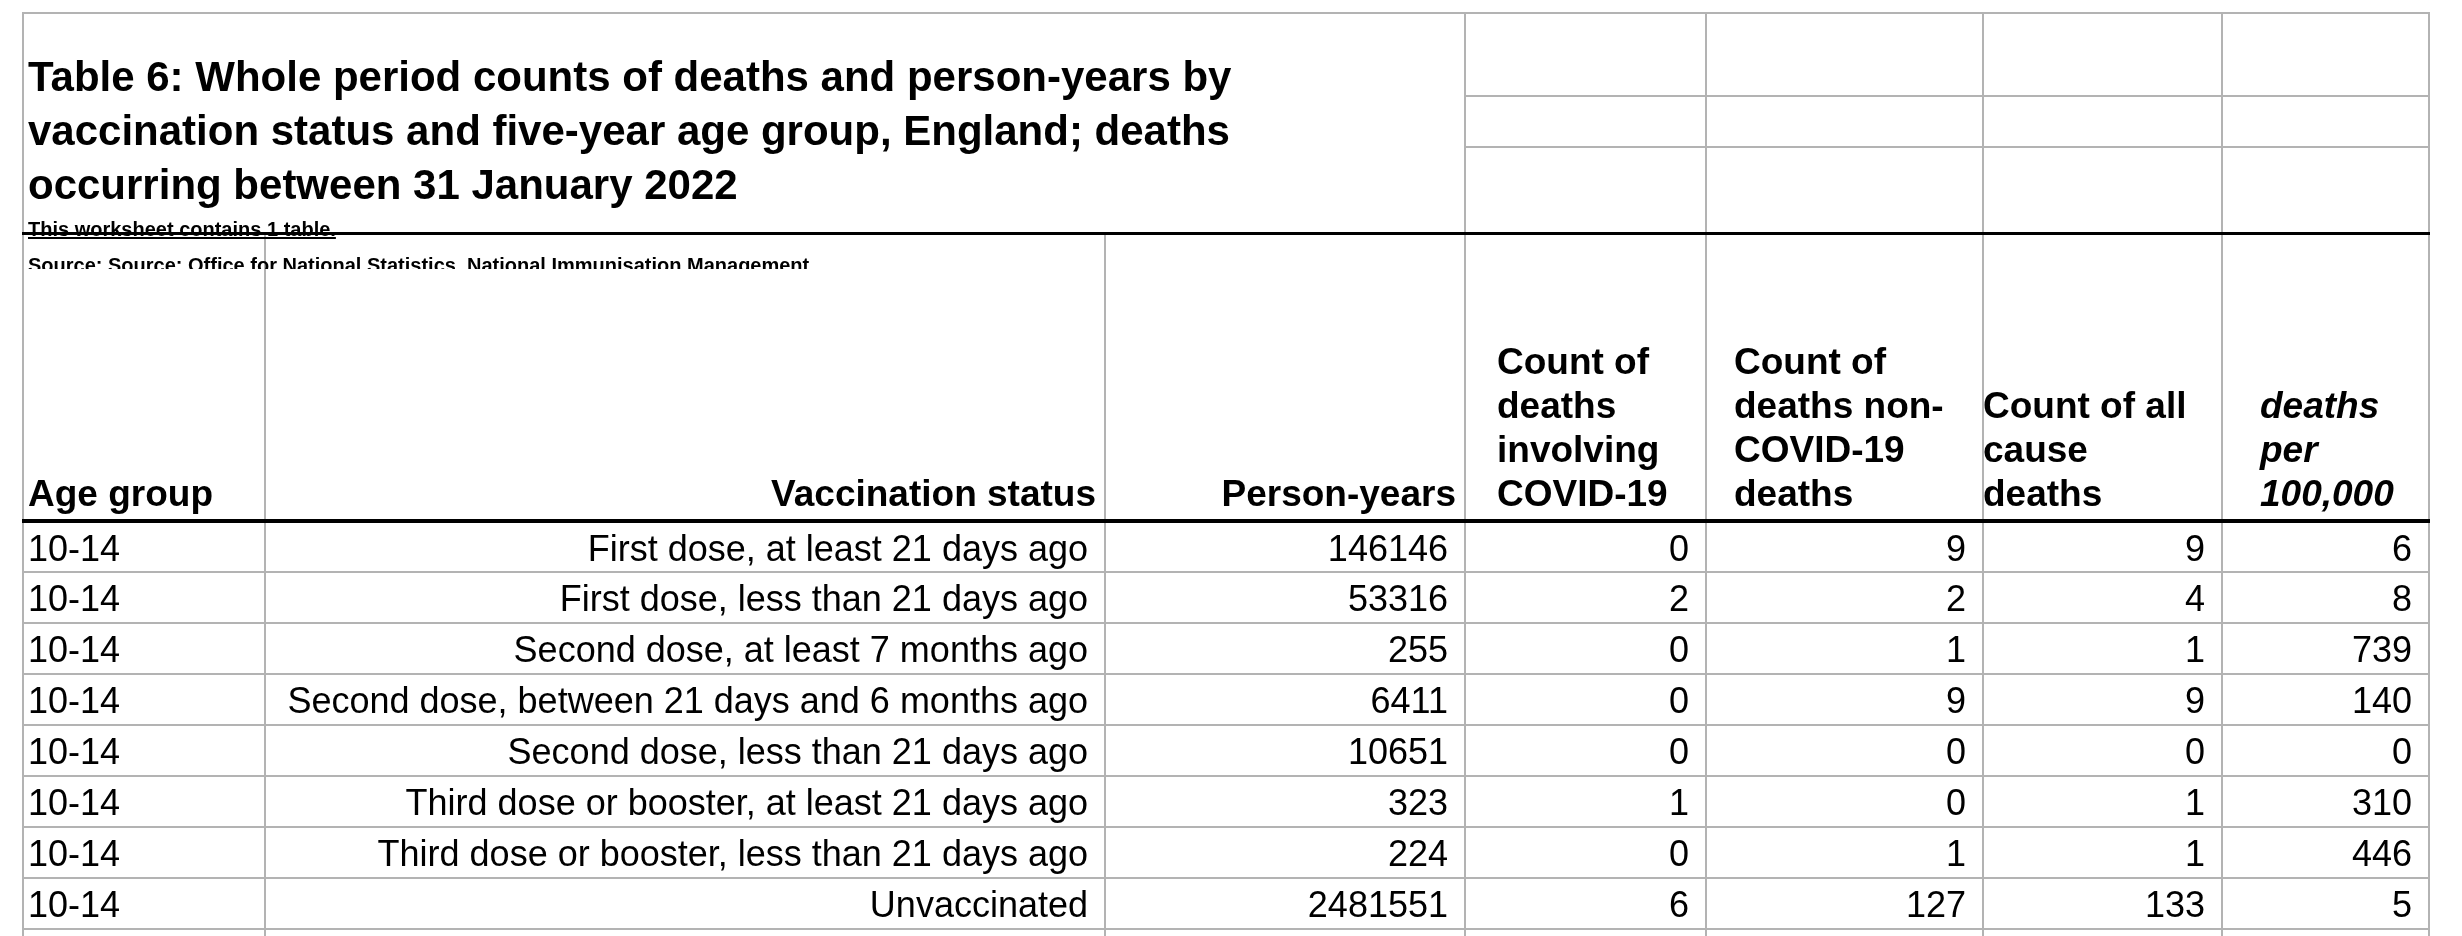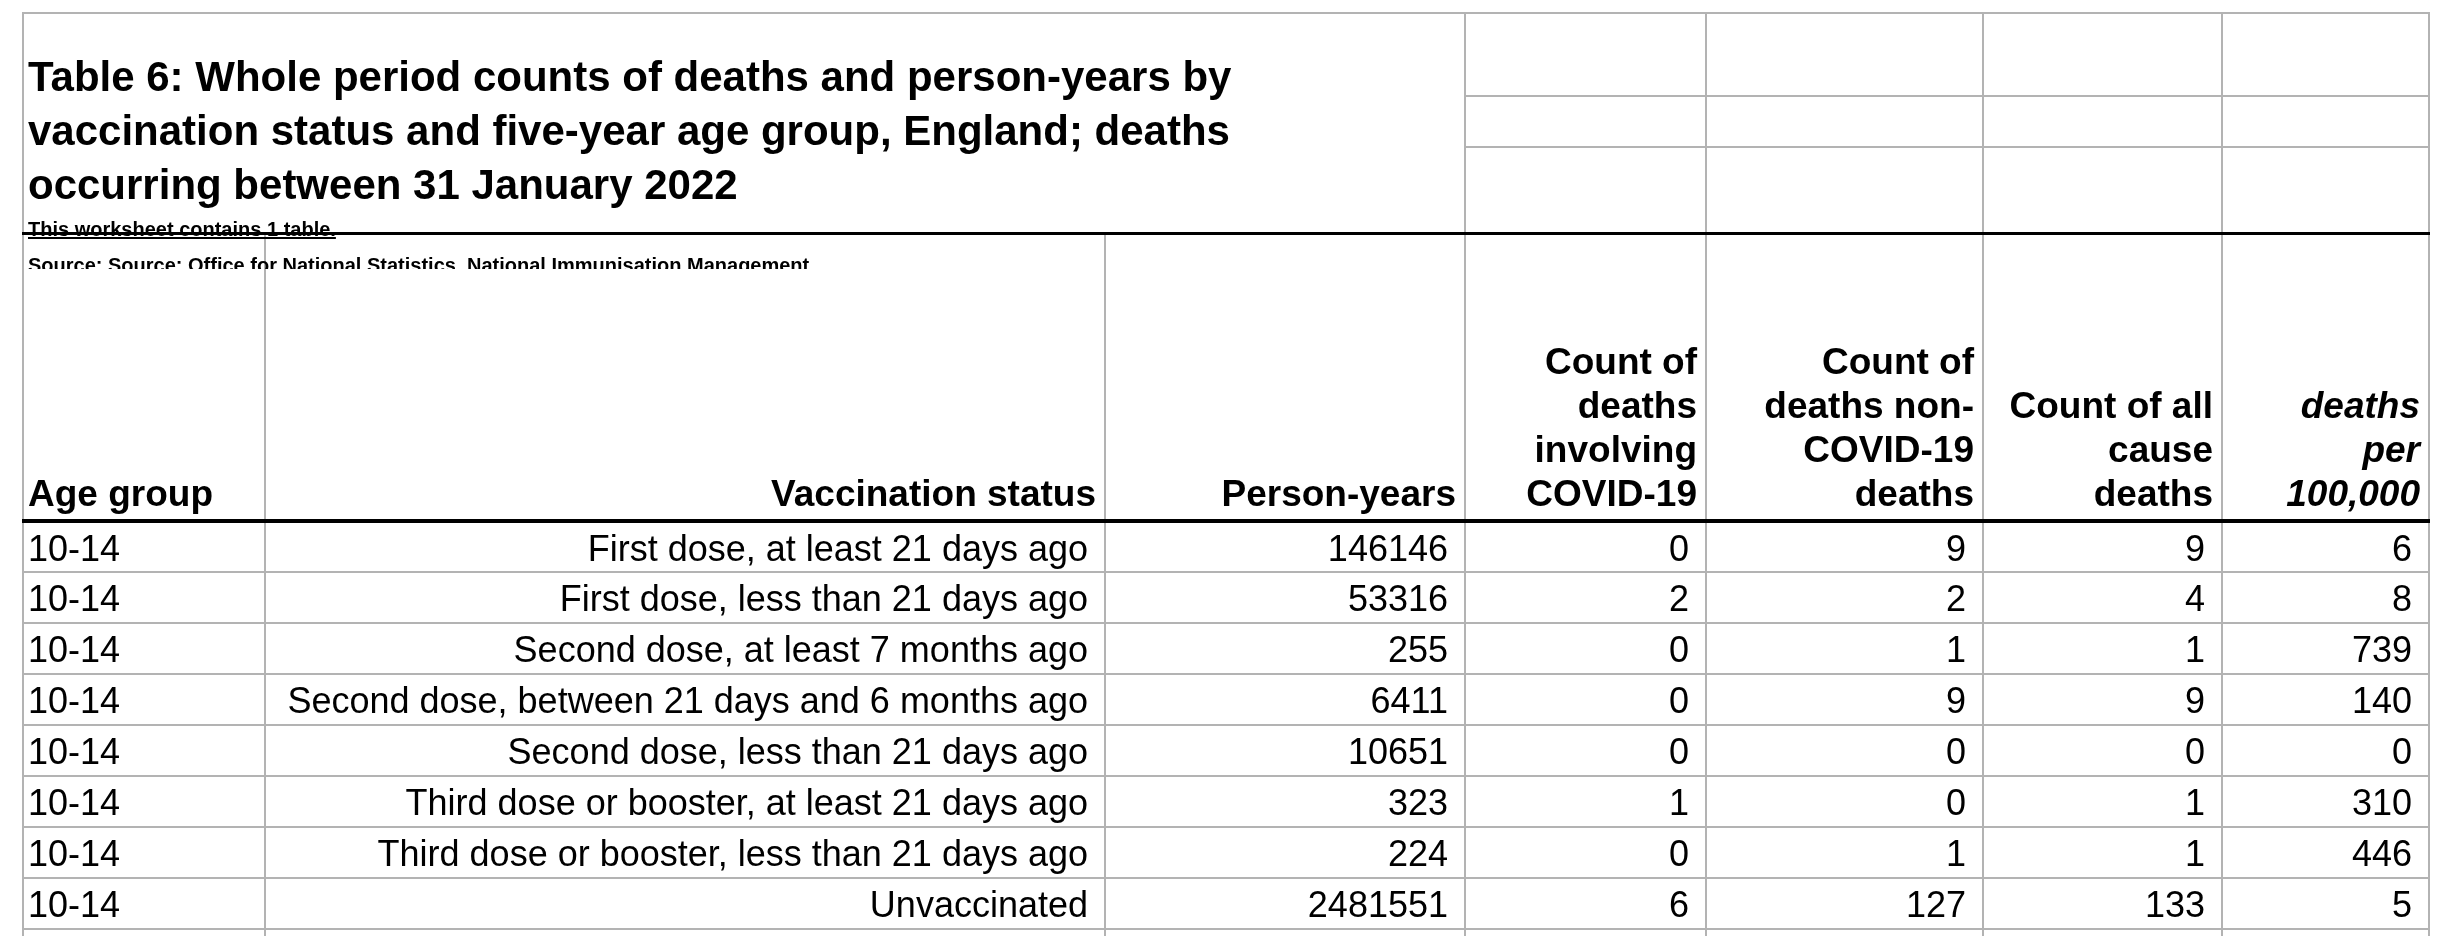--- a/index.html
+++ b/index.html
@@ -8,21 +8,21 @@
   .sheet { position: absolute; left: 0; top: 0; width: 2462px; height: 936px; }
   .vline { position: absolute; width: 2px; background: #b3b3b3; }
   .hline { position: absolute; height: 2px; background: #b3b3b3; }
   .thick { position: absolute; height: 4px; background: #000; }
   .title-block { position: absolute; left: 28px; top: 13px; width: 1430px; height: 220px; overflow: hidden; margin-top: 36px; }
   .title { font-weight: bold; font-size: 42px; line-height: 52px; margin: 0; padding-top: 2px; }
   .subtitle { font-weight: bold; font-size: 20px; line-height: 36px; margin: 0; text-decoration: underline; }
   .hdr { position: absolute; top: 236px; height: 284px; display: flex; align-items: flex-end;
          font-weight: bold; font-size: 37px; line-height: 44px; box-sizing: border-box; padding-bottom: 4px; }
   .hdr.left { justify-content: flex-start; text-align: left; padding-left: 6px; }
-  .hdr.right { justify-content: flex-end; text-align: right; padding-right: 8px; }
+  .hdr.right { justify-content: flex-end; padding-right: 8px; }
   .row { position: absolute; left: 22px; width: 2406px; height: 51px; }
   .cell { position: absolute; top: 0; height: 51px; line-height: 51px; font-size: 36px;
           box-sizing: border-box; white-space: nowrap; overflow: hidden; }
   .cell.left { text-align: left; padding-left: 6px; }
   .cell.right { text-align: right; padding-right: 16px; }
 </style>
 </head>
 <body>
 
 <div class="sheet">

